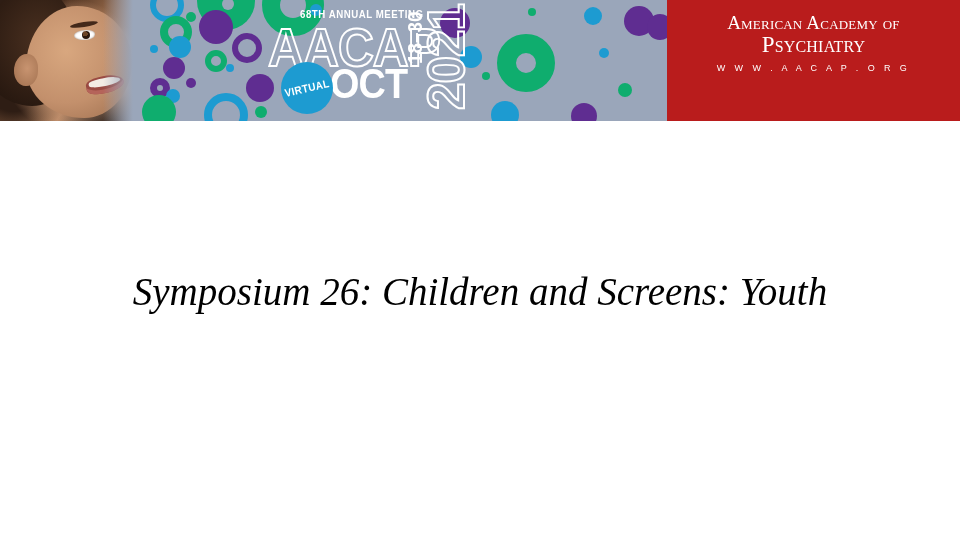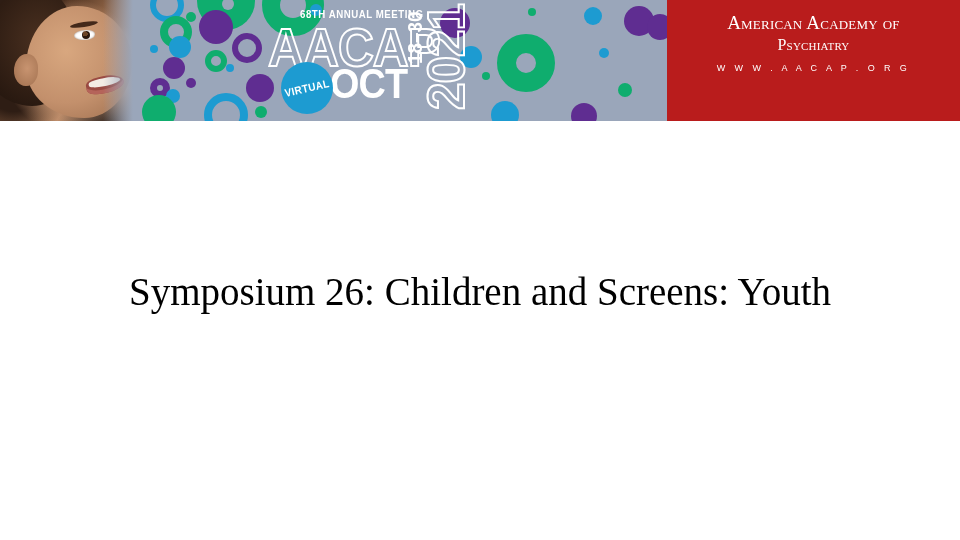--- a/index.html
+++ b/index.html
@@ -253,39 +253,40 @@
   }
   .logo-line {
     display: block;
     font-size: 19px;
     line-height: 22px;
     font-variant: small-caps;
     letter-spacing: .2px;
     white-space: nowrap;
   }
   .logo-line.l2 { font-size: 19px; }
-  .logo-line.l3 { font-size: 16px; }
+  .logo-line.l3 { font-size: 23px; }
   .logo-url {
     display: block;
     margin-top: 7px;
     font-family: "Liberation Sans", sans-serif;
     font-size: 9px;
     font-weight: normal;
     letter-spacing: 3.4px;
     color: #ffffff;
     white-space: nowrap;
   }
 
   
   .title-block {
     position: absolute;
     left: 48px;
     top: 266px;
     width: 864px;
     text-align: center;
+    font-style: italic;
   }
   .title-text {
     font-family: "Liberation Serif", serif;
     font-size: 39px;
     line-height: 52px;
     color: #000000;
     margin: 0;
     font-weight: normal;
   }
 </style>

